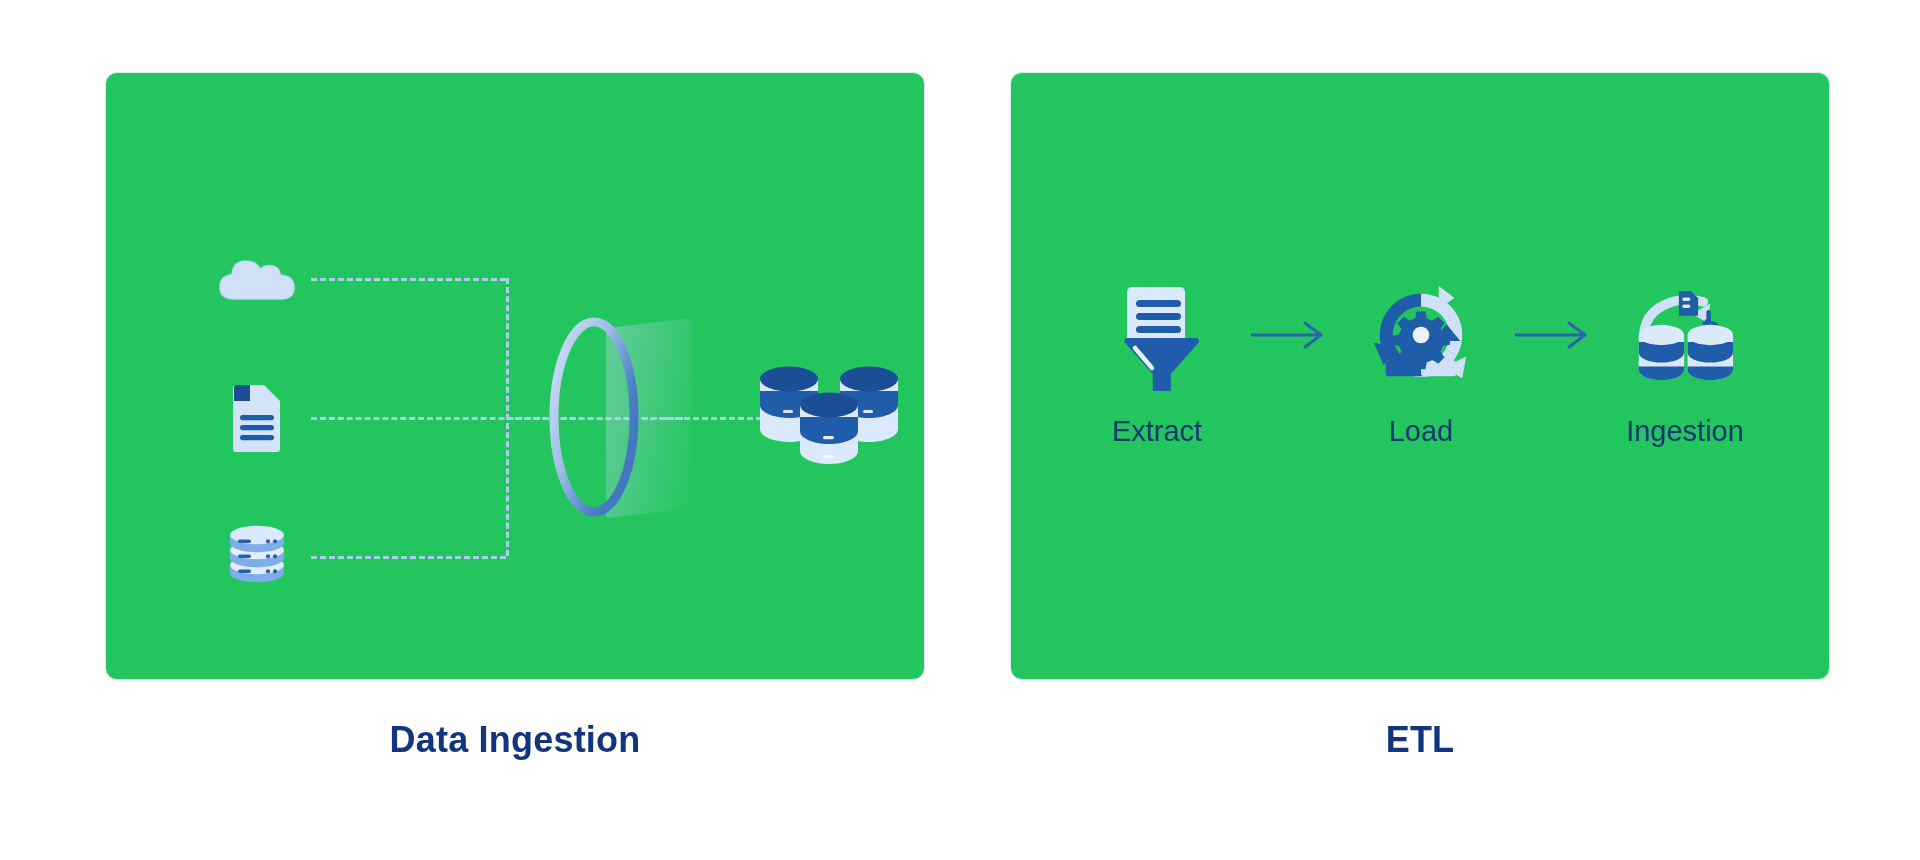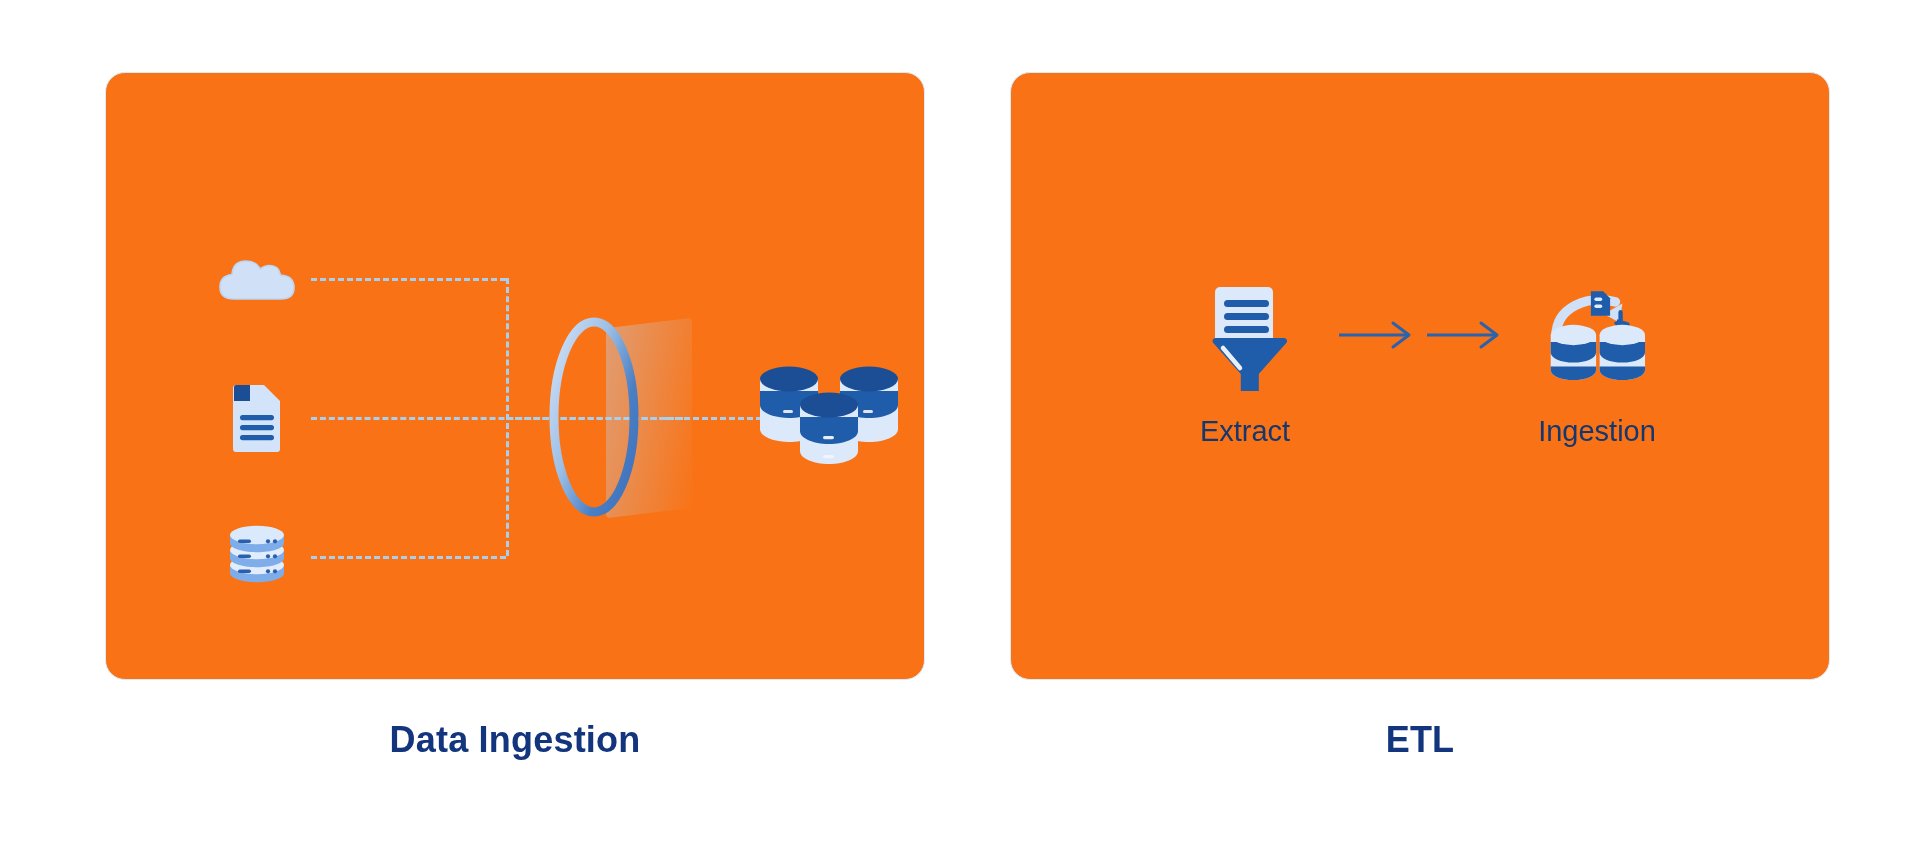--- a/index.html
+++ b/index.html
@@ -34,23 +34,23 @@
     align-items: center;
   }
 
   #panel-left-wrap  { left: 105px;  top: 72px;  width: 820px; }
   #panel-right-wrap { left: 1010px; top: 72px;  width: 820px; }
 
   .card {
     box-sizing: border-box;
     width: 820px;
     height: 608px;
-    background: #f97316;
+    background: #22c55e;
     border: 1.5px solid #dceaf6;
-    border-radius: 20px;
+    border-radius: 12px;
     position: relative;
     overflow: hidden;
   }
 
   .caption {
     margin-top: 42px;
     font-size: 36px;
     font-weight: bold;
     color: #12357e;
     letter-spacing: 0.2px;
@@ -295,20 +295,52 @@
           <div class="etl-label">Extract</div>
         </div>
 
         <div class="etl-arrow">
           <svg viewBox="0 0 88 30" width="88" height="30" aria-hidden="true">
             <path d="M6 15 H74" stroke="#2b62ac" stroke-width="3" fill="none"></path>
             <path d="M60 3 L76 15 L60 27" stroke="#2b62ac" stroke-width="3" fill="none" stroke-linecap="round" stroke-linejoin="round"></path>
           </svg>
         </div>
 
+        <div class="etl-step">
+          <div class="etl-glyph">
+            <svg viewBox="0 0 112 112" width="112" height="112" aria-hidden="true">
+
+              <path d="M56 14 a42 42 0 0 1 36.4 63 l-11.4 -6.6 A29 29 0 0 0 56 27 z" fill="#cfe0f7"></path>
+              <path d="M92.4 77 a42 42 0 0 1 -63.9 11.8 l8.5 -9.4 A29 29 0 0 0 81 70.4 z" fill="#cfe0f7"></path>
+
+              <path d="M74 6 l16 12 -16 12 z" fill="#cfe0f7"></path>
+              <path d="M102 78 l-4 22 -19 -11 z" fill="#cfe0f7"></path>
+
+              <path d="M56 14 a42 42 0 0 0 -36.4 63 l11.4 -6.6 A29 29 0 0 1 56 27 z" fill="#1f5caa"></path>
+              <path d="M19.6 77 a42 42 0 0 0 41 20.6 l-2.6 -12.9 A29 29 0 0 1 31 70.4 z" fill="#1f5caa"></path>
+
+              <path d="M8 64 l22 4 -12 19 z" fill="#1f5caa"></path>
+              <path d="M96 62 l-14 -17 -14 17 z" fill="#1f5caa"></path>
+
+              <rect x="20" y="82" width="36" height="16" rx="3" fill="#1f5caa"></rect>
+              <rect x="56" y="82" width="36" height="16" rx="3" fill="#cfe0f7"></rect>
+
+              <g transform="translate(56,56)">
+                <path d="M-4.5 -24 h9 l1.4 7.1 a19 19 0 0 1 5.6 2.4 l6 -4 6.4 6.4 -4 6
+                         a19 19 0 0 1 2.4 5.6 l7.1 1.4 v9 l-7.1 1.4 a19 19 0 0 1 -2.4 5.6
+                         l4 6 -6.4 6.4 -6 -4 a19 19 0 0 1 -5.6 2.4 l-1.4 7.1 h-9 l-1.4 -7.1
+                         a19 19 0 0 1 -5.6 -2.4 l-6 4 -6.4 -6.4 4 -6 a19 19 0 0 1 -2.4 -5.6
+                         l-7.1 -1.4 v-9 l7.1 -1.4 a19 19 0 0 1 2.4 -5.6 l-4 -6 6.4 -6.4 6 4
+                         a19 19 0 0 1 5.6 -2.4 z" fill="#1f5caa"></path>
+                <circle cx="0" cy="0" r="8.5" fill="#eaf2fd"></circle>
+              </g>
+            </svg>
+          </div>
+          <div class="etl-label">Load</div>
+        </div>
 
         <div class="etl-arrow">
           <svg viewBox="0 0 88 30" width="88" height="30" aria-hidden="true">
             <path d="M6 15 H74" stroke="#2b62ac" stroke-width="3" fill="none"></path>
             <path d="M60 3 L76 15 L60 27" stroke="#2b62ac" stroke-width="3" fill="none" stroke-linecap="round" stroke-linejoin="round"></path>
           </svg>
         </div>
 
         <div class="etl-step">
           <div class="etl-glyph">

